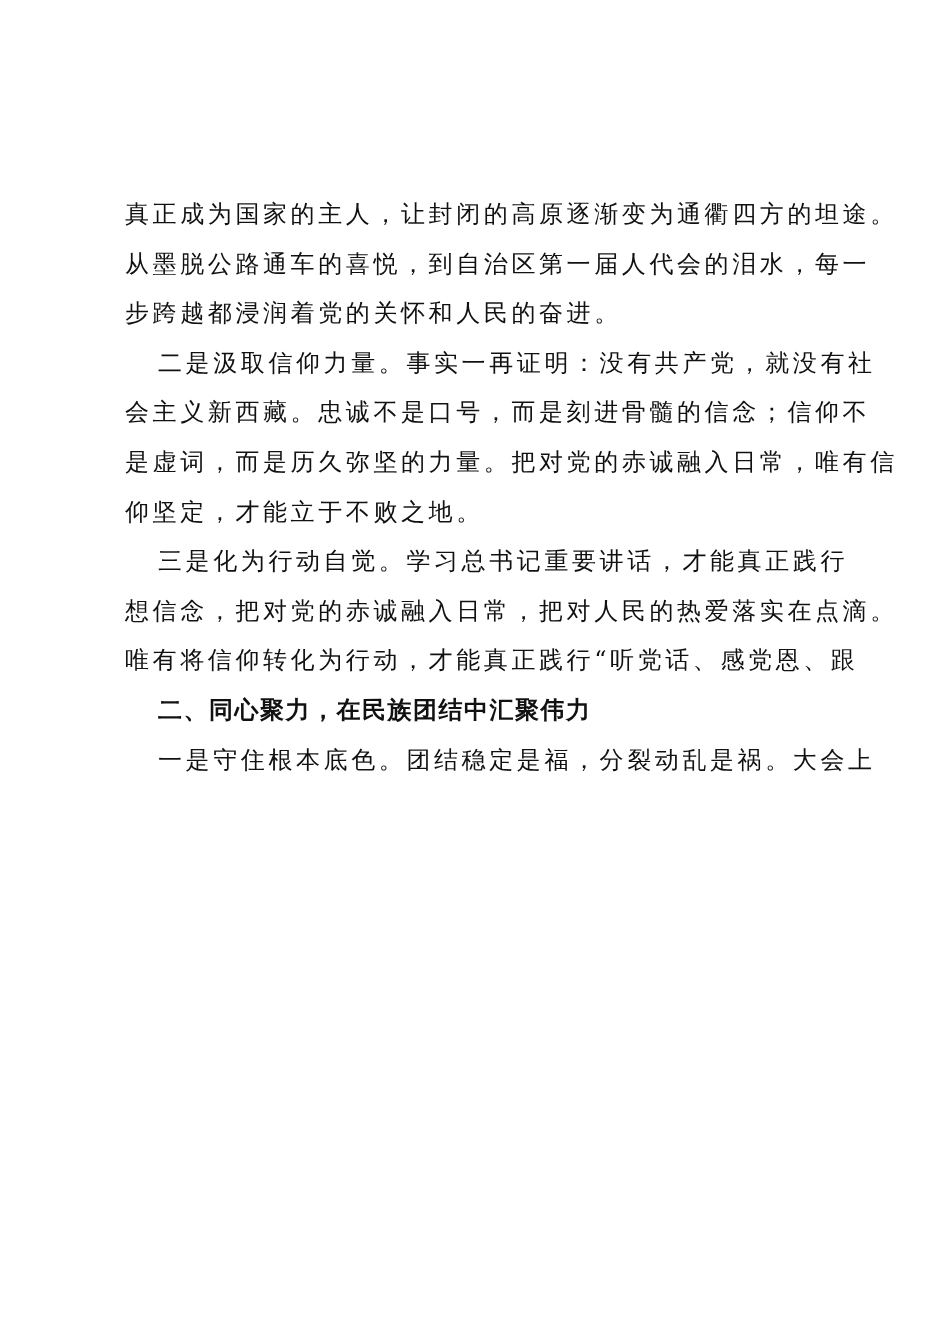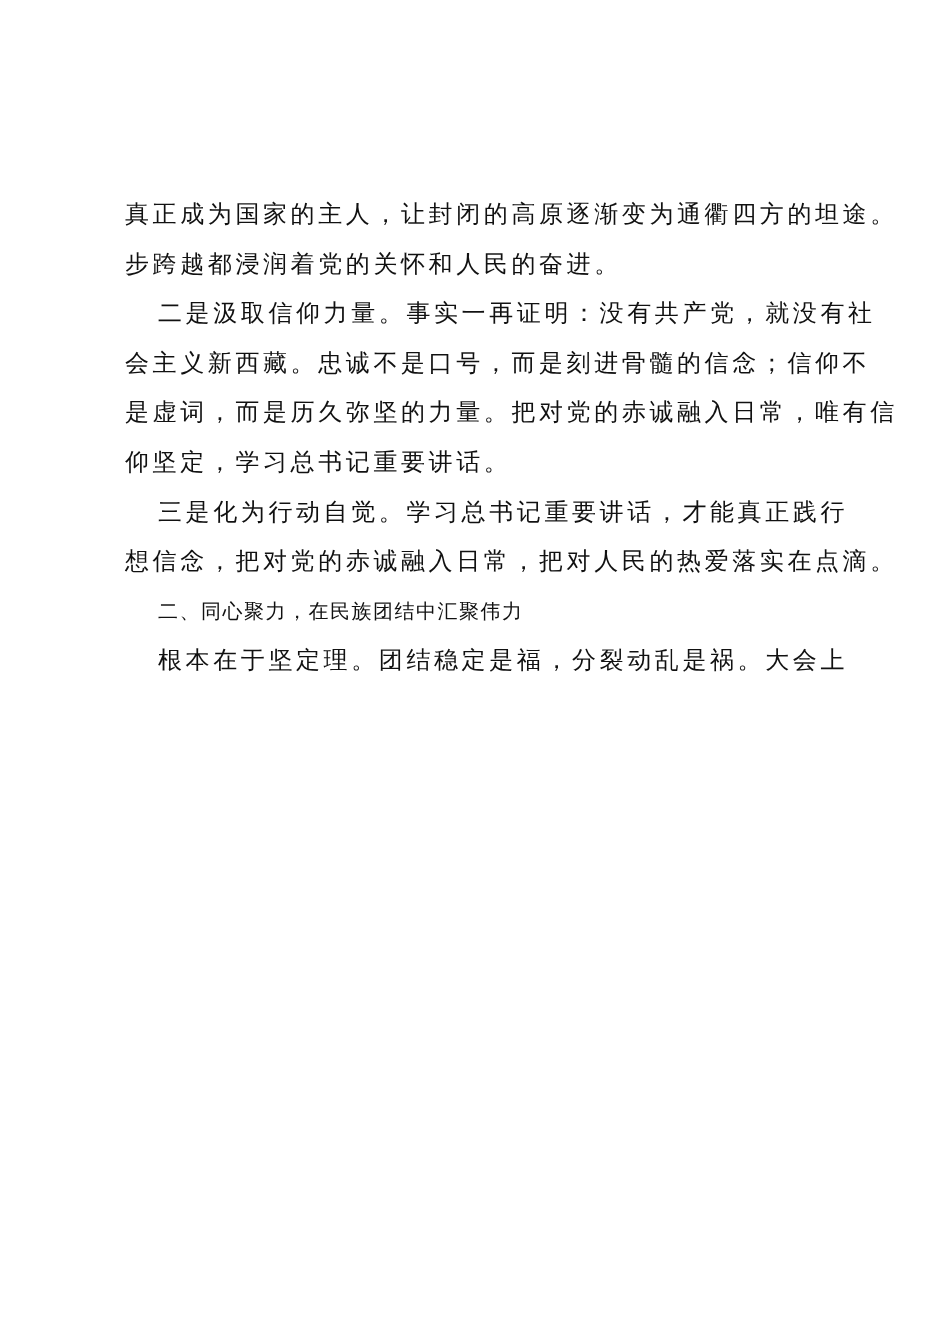--- a/index.html
+++ b/index.html
@@ -34,52 +34,54 @@
       line-height: 49.6px;
       font-size: 24px;
       white-space: nowrap;
       letter-spacing: 3.6px;
     }
     .line.indent {
       padding-left: 33px;
     }
     .line.heading {
       font-family: "DejaVu Sans", "Liberation Sans", sans-serif;
-      font-weight: normal;
-      font-size: 20px;
+      font-weight: bold;
+      font-size: 24px;
       letter-spacing: 1.5px;
       padding-left: 33px;
     }
   </style>
 </head>
 <body>
 
 <div class="page">
   <div class="content">
 
     <div>
       <div class="line">真正成为国家的主人，让封闭的高原逐渐变为通衢四方的坦途。</div>
+      <div class="line">从墨脱公路通车的喜悦，到自治区第一届人代会的泪水，每一</div>
       <div class="line">步跨越都浸润着党的关怀和人民的奋进。</div>
     </div>
 
     <div>
       <div class="line indent">二是汲取信仰力量。事实一再证明：没有共产党，就没有社</div>
       <div class="line">会主义新西藏。忠诚不是口号，而是刻进骨髓的信念；信仰不</div>
       <div class="line">是虚词，而是历久弥坚的力量。把对党的赤诚融入日常，唯有信</div>
-      <div class="line">仰坚定，学习总书记重要讲话。</div>
+      <div class="line">仰坚定，才能立于不败之地。</div>
     </div>
 
     <div>
       <div class="line indent">三是化为行动自觉。学习总书记重要讲话，才能真正践行</div>
       <div class="line">想信念，把对党的赤诚融入日常，把对人民的热爱落实在点滴。</div>
+      <div class="line">唯有将信仰转化为行动，才能真正践行“听党话、感党恩、跟</div>
     </div>
 
     <div>
       <div class="line heading">二、同心聚力，在民族团结中汇聚伟力</div>
     </div>
 
 
     <div>
-      <div class="line indent">根本在于坚定理。团结稳定是福，分裂动乱是祸。大会上</div>
+      <div class="line indent">一是守住根本底色。团结稳定是福，分裂动乱是祸。大会上</div>
     </div>
 
   </div>
 </div>
 
 </body></html>

